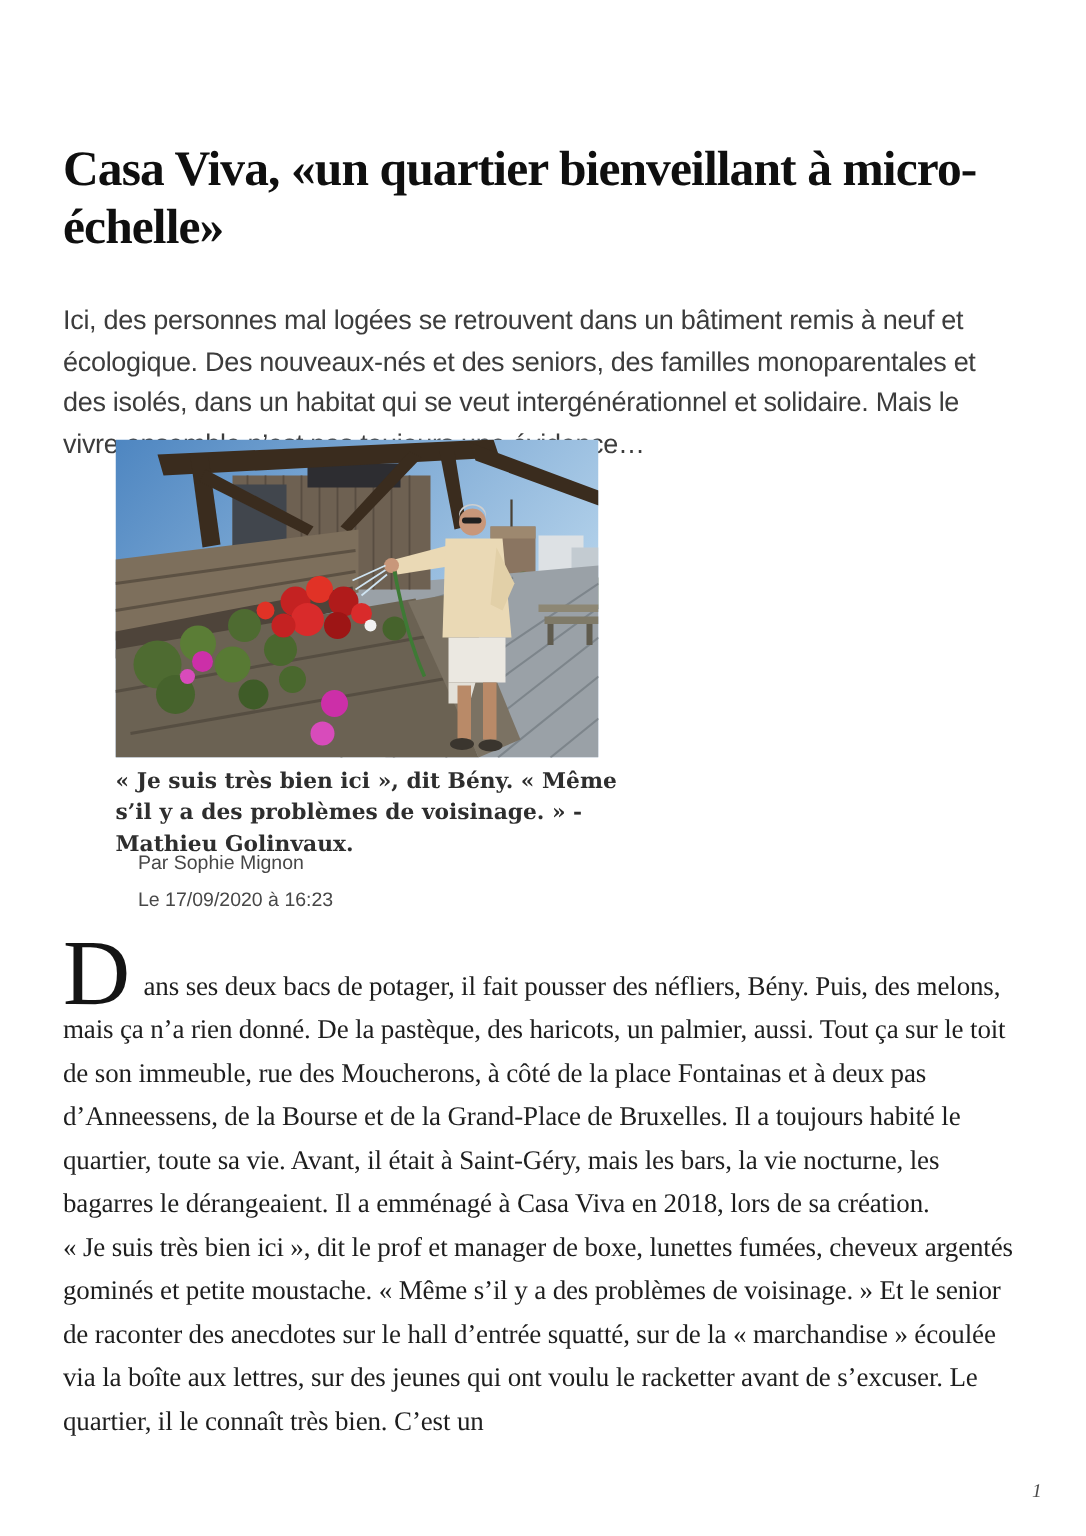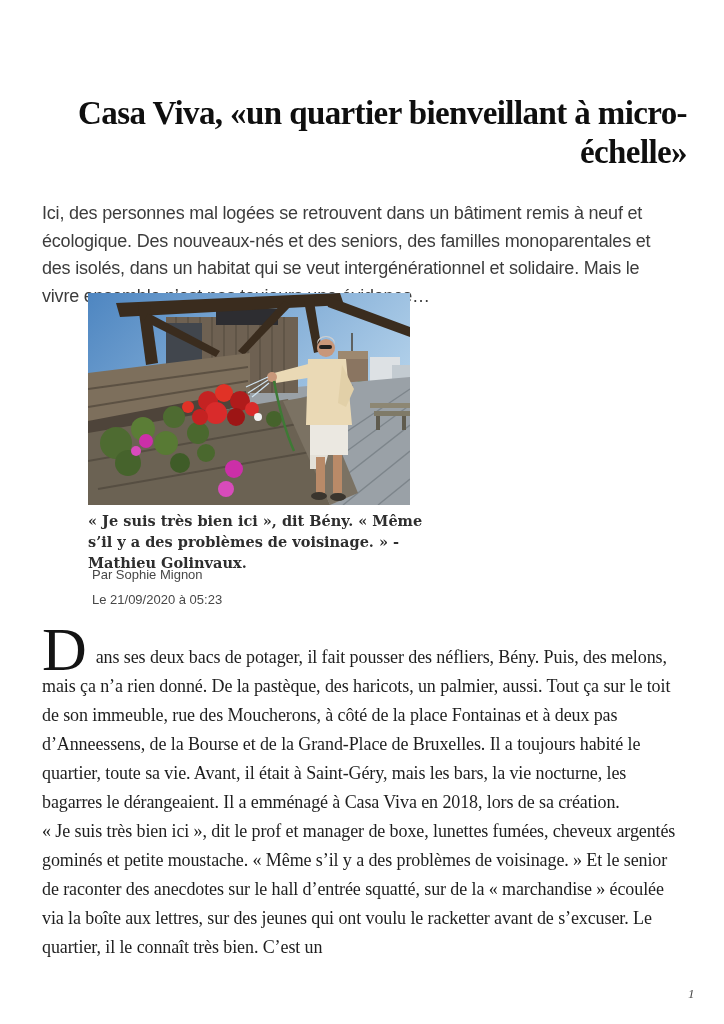--- a/index.html
+++ b/index.html
@@ -14,36 +14,35 @@
   .headline {
     position: absolute;
     left: 42px; top: 72px;
     width: 645px;
     font-family: "Liberation Serif", serif;
     font-weight: 700;
     font-size: 33px;
     line-height: 39px;
     letter-spacing: -0.6px;
     color: #0f0f0f;
-    text-align: right;
   }
   .lede {
     position: absolute;
     left: 42px; top: 182px;
     width: 630px;
     font-family: "Liberation Sans", sans-serif;
     font-weight: 400;
     font-size: 18px;
     line-height: 27.5px;
     letter-spacing: -0.2px;
     color: #3c3c3c;
   }
   .photo-figure {
     position: absolute;
-    left: 40px; top: 293px;
+    left: 29px; top: 293px;
     width: 322px;
     padding-left: 48px;
   }
   .photo-frame {
     width: 322px; height: 212px;
     display: block;
   }
   .caption {
     margin-top: 5px;
     width: 336px;
@@ -229,21 +228,21 @@
         <rect x="245" y="162" width="9" height="38" fill="#b98a68"></rect>
         <ellipse cx="231" cy="203" rx="8" ry="4" fill="#3a352e"></ellipse>
         <ellipse cx="250" cy="204" rx="8" ry="4" fill="#3a352e"></ellipse>
       </g>
     </svg>
     <figcaption class="caption">« Je suis très bien ici », dit Bény. « Même s’il y a des problèmes de voisinage. » - Mathieu Golinvaux.</figcaption>
   </figure>
 
   <div class="byline">
     <div>Par Sophie Mignon</div>
-    <div>Le 21/09/2020 à 05:23</div>
+    <div>Le 17/09/2020 à 16:23</div>
   </div>
 
   <div class="body-copy">
     <p class="para"><span class="dropcap">D</span><span>ans ses deux bacs de potager, il fait pousser des néfliers, Bény. Puis, des melons, mais ça n’a rien donné. De la pastèque, des haricots, un palmier, aussi. Tout ça sur le toit de son immeuble, rue des Moucherons, à côté de la place Fontainas et à deux pas d’Anneessens, de la Bourse et de la Grand-Place de Bruxelles. Il a toujours habité le quartier, toute sa vie. Avant, il était à Saint-Géry, mais les bars, la vie nocturne, les bagarres le dérangeaient. Il a emménagé à Casa Viva en 2018, lors de sa création.</span></p>
     <p class="para">« Je suis très bien ici », dit le prof et manager de boxe, lunettes fumées, cheveux argentés gominés et petite moustache. « Même s’il y a des problèmes de voisinage. » Et le senior de raconter des anecdotes sur le hall d’entrée squatté, sur de la « marchandise » écoulée via la boîte aux lettres, sur des jeunes qui ont voulu le racketter avant de s’excuser. Le quartier, il le connaît très bien. C’est un</p>
   </div>
 
   <div class="page-number">1</div>
 
 </div>

